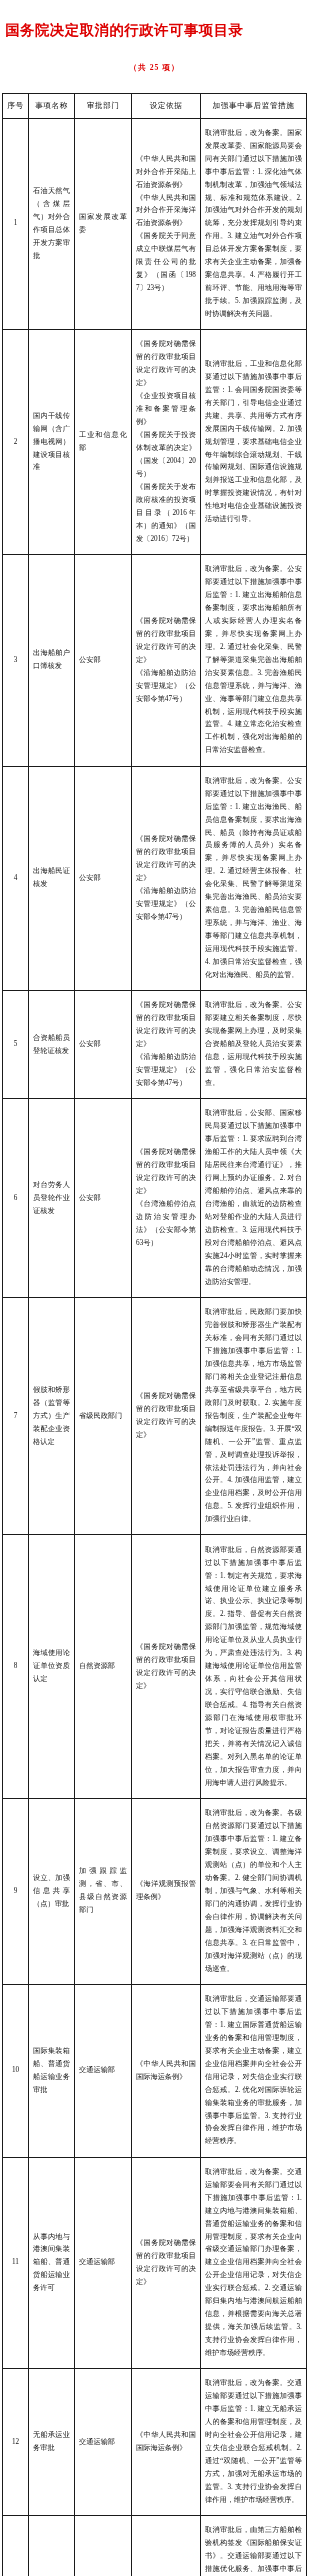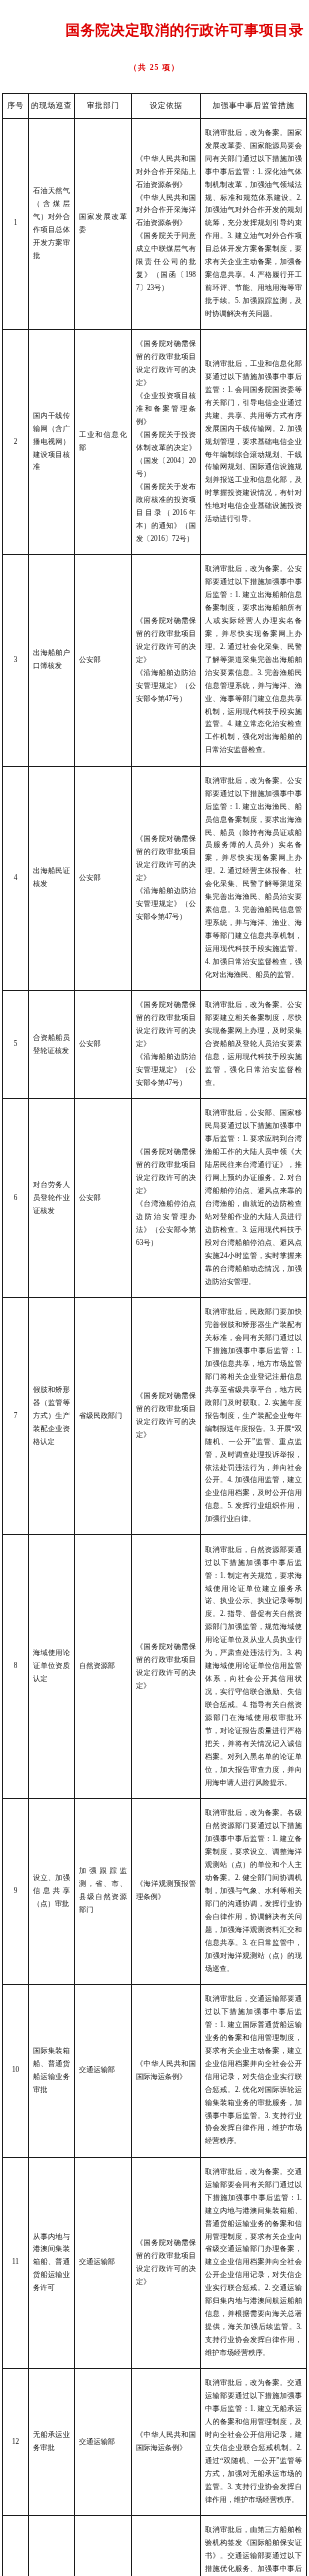--- a/index.html
+++ b/index.html
@@ -3,21 +3,21 @@
 <meta charset="utf-8">
 <style>
   html,body{margin:0;padding:0;background:#ffffff;}
   body{
     width:309px;
     font-family:"Liberation Serif","DejaVu Serif",serif;
     color:#111111;
   }
   .page{padding:13.4px 0 15.5px 0;}
   .doc-title{
-    text-align:right;
+    text-align:left;
     font-size:14.4px;
     font-weight:bold;
     margin:7.2px 5.2px 0 5.2px;
     letter-spacing:0.5px;
   }
   .doc-subtitle{
     text-align:center;
     font-size:7.7px;
     font-weight:bold;
     margin:11.3px 0 20.6px 0;
@@ -69,21 +69,21 @@
     <colgroup>
       <col class="w-no">
         <col class="w-name">
         <col class="w-dept">
         <col class="w-basis">
         <col class="w-measures">
     </colgroup>
     <thead>
       <tr>
         <th>序号</th>
-        <th>的现场巡查</th>
+        <th>事项名称</th>
         <th>审批部门</th>
         <th>设定依据</th>
         <th>加强事中事后监管措施</th>
       </tr>
     </thead>
     <tbody>
   <tr>
     <td class="c-no">1</td>
     <td class="c-name">石油天然气（含煤层气）对外合作项目总体开发方案审批</td>
     <td class="c-dept">国家发展改革委</td>

